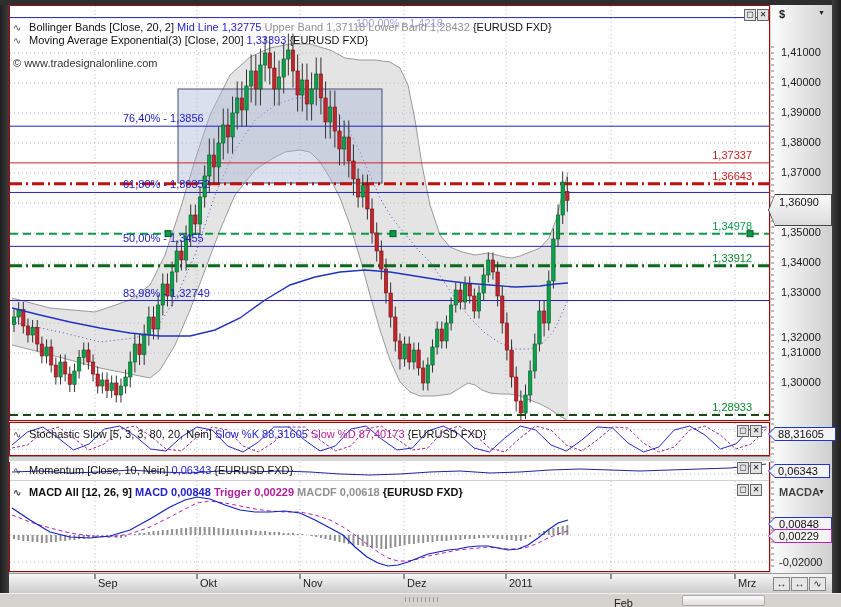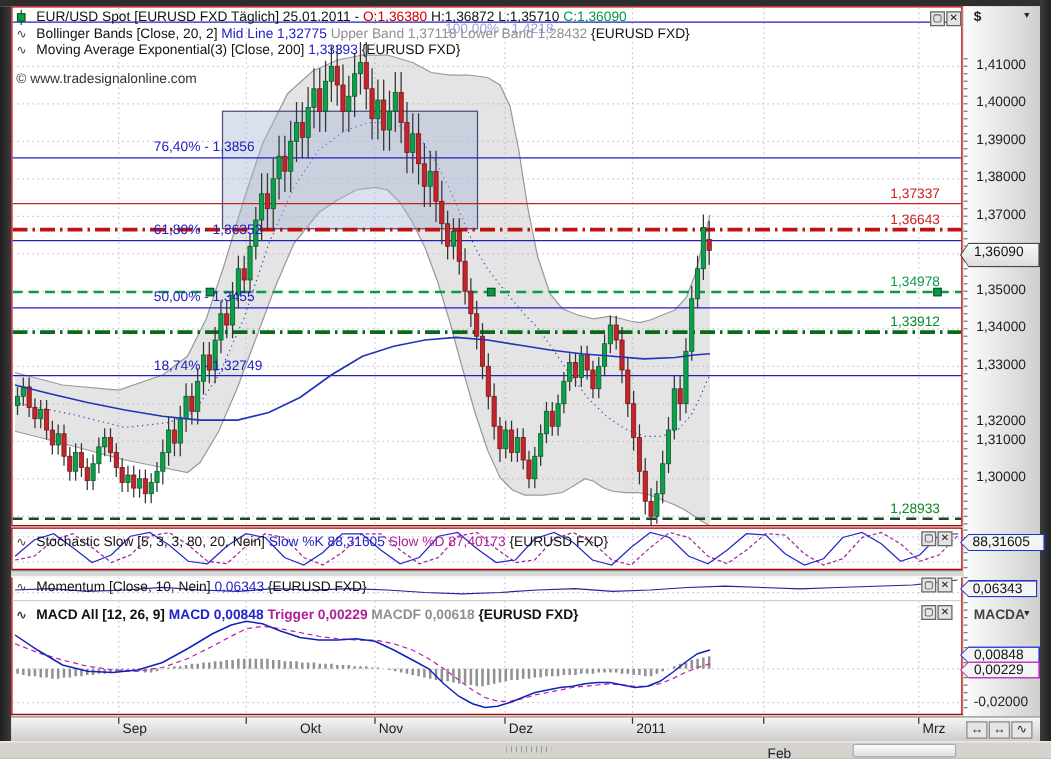--- a/index.html
+++ b/index.html
@@ -596,31 +596,20 @@
       <line x1="197" y1="574" x2="197" y2="579" stroke="#333" stroke-width="1"></line>
       <line x1="300" y1="574" x2="300" y2="579" stroke="#333" stroke-width="1"></line>
       <line x1="404" y1="574" x2="404" y2="579" stroke="#333" stroke-width="1"></line>
       <line x1="506" y1="574" x2="506" y2="579" stroke="#333" stroke-width="1"></line>
       <line x1="611" y1="574" x2="611" y2="579" stroke="#333" stroke-width="1"></line>
       <line x1="735" y1="574" x2="735" y2="579" stroke="#333" stroke-width="1"></line>
     </svg>
 
   <div class="lbl" style="left:356px;top:17px;color:rgba(40,40,190,0.45);">100,00% - 1,4218</div>
 
-  <div class="legend-line" style="top:8px;">
-    <span class="ic"><svg width="9" height="12">
-          <line x1="4" y1="0" x2="4" y2="12" stroke="#045a28"></line>
-          <rect x="1" y="3" width="6" height="6" fill="#0ca04a" stroke="#045a28"></rect>
-        </svg></span>
-    <span>EUR/USD Spot [EURUSD FXD  Täglich] 25.01.2011 -</span>
-    <span class="red">O:1,36380</span>
-    <span>H:1,36872</span>
-    <span>L:1,35710</span>
-    <span class="green">C:1,36090</span>
-  </div>
   <div class="legend-line" style="top:21px;">
     <span class="ic">∿</span>
     <span>Bollinger Bands [Close, 20, 2]</span>
     <span class="blue">Mid Line 1,32775</span>
     <span class="gray">Upper Band 1,37118 Lower Band 1,28432</span>
     <span>{EURUSD FXD}</span>
   </div>
   <div class="legend-line" style="top:34px;">
     <span class="ic">∿</span>
     <span>Moving Average Exponential(3) [Close, 200]</span>
@@ -661,21 +650,21 @@
   </div>
 
   <div class="axis-txt" style="left:779px;top:8px;font-weight:bold;">$</div>
   <div class="axis-txt" style="left:818px;top:9px;font-size:7px;">▼</div>
   <div class="axis-txt" style="left:779px;top:464px;color:#444;">MOM</div>
   <div class="axis-txt" style="left:818px;top:466px;font-size:7px;">▼</div>
   <div class="axis-txt" style="left:779px;top:486px;color:#444;font-weight:bold;">MACDA</div>
   <div class="axis-txt" style="left:818px;top:488px;font-size:7px;">▼</div>
   <div class="axis-txt" style="left:779px;top:556px;">-0,02000</div>
 
-  <div class="tag" style="left:768px;top:194px;width:64px;height:20px;">
+  <div class="tag" style="left:768px;top:194px;width:64px;height:32px;">
     <div class="bg" style="background:#444;"></div>
       <div class="fg" style="background:linear-gradient(#fafafa,#dcdcdc);"></div>
     <span style="top:2px;">1,36090</span>
   </div>
   <div class="tag" style="left:768px;top:427px;width:68px;">
     <div class="bg" style="background:#2233cc;"></div>
       <div class="fg"></div>
       <span>88,31605</span>
   </div>
   <div class="tag" style="left:768px;top:464px;width:62px;">
@@ -695,38 +684,38 @@
   </div>
 
   <button class="tbtn" style="left:773px;top:577px;">↔</button>
   <button class="tbtn" style="left:791px;top:577px;">↔</button>
   <button class="tbtn" style="left:809px;top:577px;">∿</button>
 
   <div id="labels">
       <div class="lbl" style="left:123px;top:112.19999999999993px;color:#2020c0;">76,40% - 1,3856</div>
       <div class="lbl" style="left:123px;top:178.43999999999957px;color:#2020c0;">61,80% - 1,36352</div>
       <div class="lbl" style="left:123px;top:232.34999999999968px;color:#2020c0;">50,00% - 1,3455</div>
-      <div class="lbl" style="left:123px;top:286.5299999999996px;color:#2020c0;">18,74% - 1,32749</div>
+      <div class="lbl" style="left:123px;top:286.5299999999996px;color:#2020c0;">83,98% - 1,32749</div>
       <div class="lbl" style="left:695px;top:148.88999999999982px;color:#cc2222;width:57px;text-align:right;">1,37337</div>
       <div class="lbl" style="left:695px;top:169.70999999999967px;color:#cc2222;width:57px;text-align:right;">1,36643</div>
       <div class="lbl" style="left:695px;top:219.65999999999983px;color:#0a9a48;width:57px;text-align:right;">1,34978</div>
       <div class="lbl" style="left:695px;top:251.63999999999953px;color:#0a8a2a;width:57px;text-align:right;">1,33912</div>
       <div class="lbl" style="left:695px;top:401.0099999999995px;color:#0a8a2a;width:57px;text-align:right;">1,28933</div>
       <div class="lbl" style="left:781px;top:46px;color:#222;">1,41000</div>
       <div class="lbl" style="left:781px;top:76px;color:#222;">1,40000</div>
       <div class="lbl" style="left:781px;top:106px;color:#222;">1,39000</div>
       <div class="lbl" style="left:781px;top:136px;color:#222;">1,38000</div>
       <div class="lbl" style="left:781px;top:166px;color:#222;">1,37000</div>
       <div class="lbl" style="left:781px;top:226px;color:#222;">1,35000</div>
       <div class="lbl" style="left:781px;top:256px;color:#222;">1,34000</div>
       <div class="lbl" style="left:781px;top:286px;color:#222;">1,33000</div>
       <div class="lbl" style="left:781px;top:316px;color:#222;margin-top:15px;">1,32000</div>
       <div class="lbl" style="left:781px;top:346px;color:#222;">1,31000</div>
       <div class="lbl" style="left:781px;top:376px;color:#222;">1,30000</div>
       <div class="lbl" style="left:98px;top:577px;color:#222;">Sep</div>
-      <div class="lbl" style="left:200px;top:577px;color:#222;margin-left:40px;">Okt</div>
+      <div class="lbl" style="left:200px;top:577px;color:#222;">Okt</div>
       <div class="lbl" style="left:303px;top:577px;color:#222;">Nov</div>
       <div class="lbl" style="left:407px;top:577px;color:#222;">Dez</div>
       <div class="lbl" style="left:509px;top:577px;color:#222;">2011</div>
       <div class="lbl" style="left:614px;top:577px;color:#222;margin-top:20px;">Feb</div>
       <div class="lbl" style="left:738px;top:577px;color:#222;">Mrz</div>
     </div>
 </div>
 
 </body></html>

